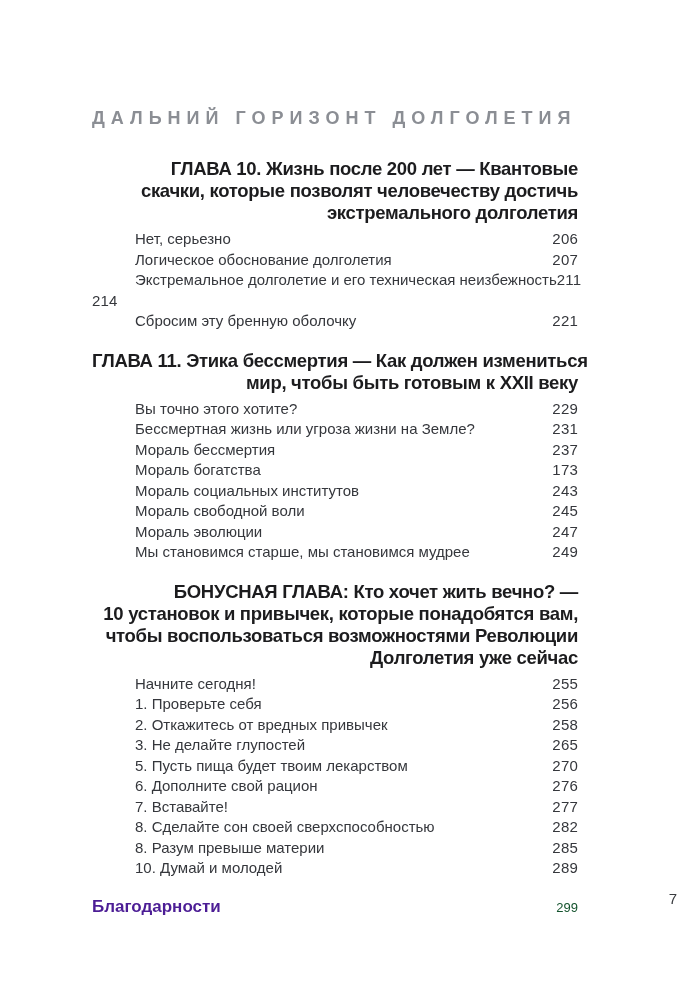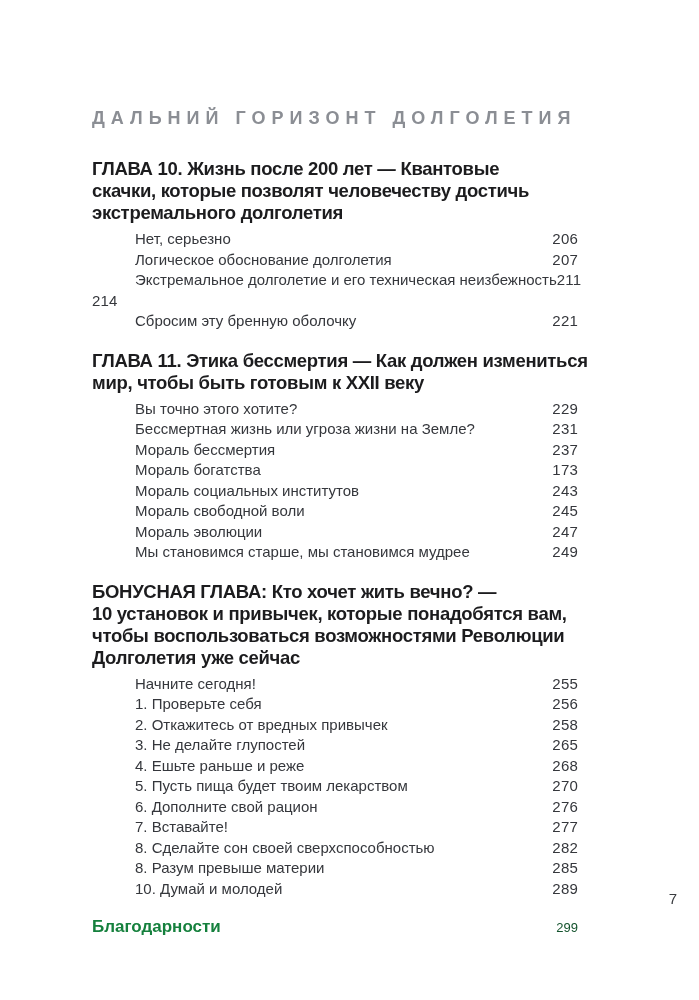--- a/index.html
+++ b/index.html
@@ -24,20 +24,21 @@
   .kicker {
     font-size: 18px;
     font-weight: 700;
     letter-spacing: 6px;
     color: #8b8e94;
     white-space: nowrap;
     margin-bottom: 29px;
   }
   .section {
     margin-bottom: 18px;
+    text-align: right;
   }
   .section-title {
     font-size: 18.5px;
     font-weight: 700;
     color: #1c1c1e;
     line-height: 22px;
     letter-spacing: -0.3px;
   }
   .section-title .title-line {
     white-space: nowrap;
@@ -63,21 +64,21 @@
   }
   .ack-row {
     display: flex;
     justify-content: space-between;
     align-items: baseline;
     margin-top: 13px;
   }
   .ack-row .ack-label {
     font-size: 17px;
     font-weight: 700;
-    color: #15803d;
+    color: #4c1d95;
   }
   .ack-row .pagenum {
     font-size: 13px;
     color: #14532d;
   }
   .folio {
     position: absolute;
     top: 890px;
     right: 22px;
     font-size: 15px;
@@ -179,24 +180,20 @@
       </div>
       <div class="entry">
         <span class="label">2. Откажитесь от вредных привычек</span>
         <span class="pagenum">258</span>
       </div>
       <div class="entry">
         <span class="label">3. Не делайте глупостей</span>
         <span class="pagenum">265</span>
       </div>
       <div class="entry">
-        <span class="label">4. Ешьте раньше и реже</span>
-        <span class="pagenum">268</span>
-      </div>
-      <div class="entry">
         <span class="label">5. Пусть пища будет твоим лекарством</span>
         <span class="pagenum">270</span>
       </div>
       <div class="entry">
         <span class="label">6. Дополните свой рацион</span>
         <span class="pagenum">276</span>
       </div>
       <div class="entry">
         <span class="label">7. Вставайте!</span>
         <span class="pagenum">277</span>

